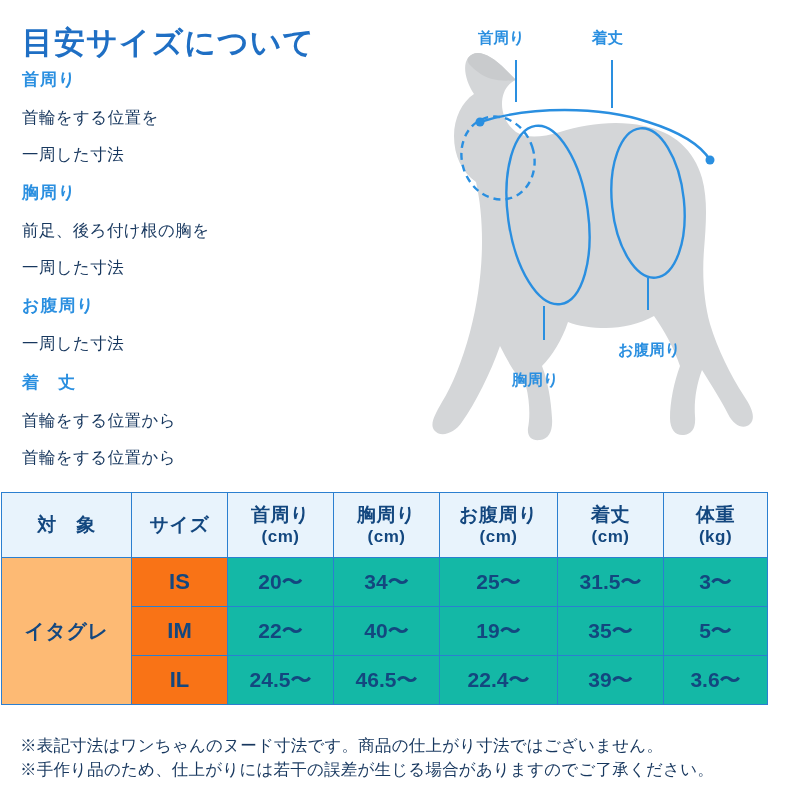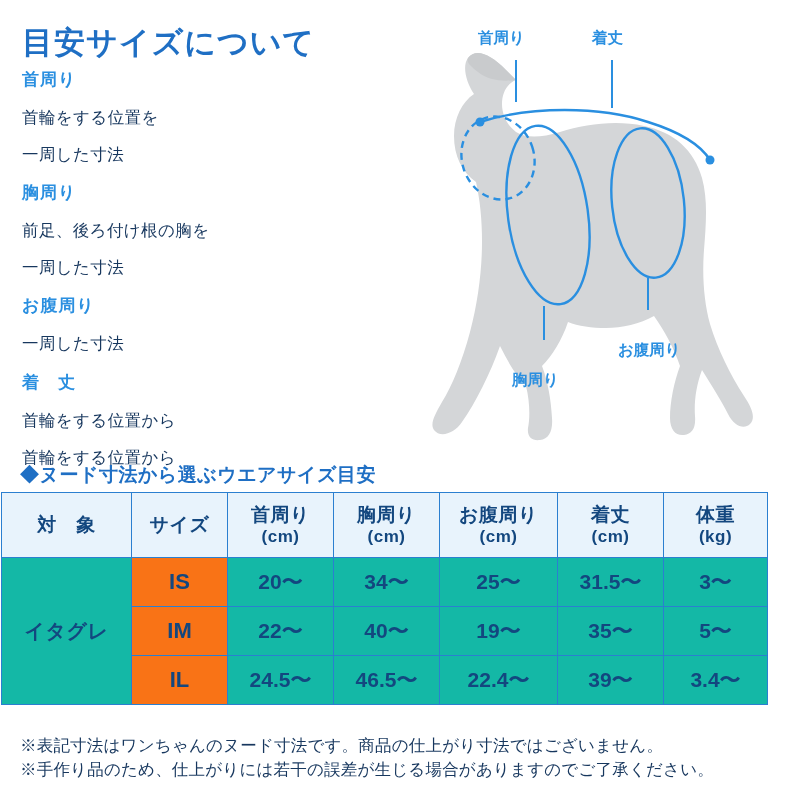--- a/index.html
+++ b/index.html
@@ -110,21 +110,21 @@
     display: block;
     font-size: 17px;
     font-weight: bold;
   }
   tbody td {
     height: 46px;
     font-size: 21px;
     font-weight: bold;
   }
   td.row-target {
-    background: #14b8a6;
+    background: #fdba74;
     font-size: 20px;
     font-weight: bold;
     letter-spacing: 0.5px;
   }
   td.size-cell {
     background: #f97316;
     font-size: 22px;
   }
   td.val {
     background: #14b8a6;
@@ -258,21 +258,20 @@
         <path d="M214 296 L 214 330"></path>
       </g>
     </svg>
 
     <div class="callout" style="left:148px; top:18px;">首周り</div>
     <div class="callout" style="left:262px; top:18px;">着丈</div>
     <div class="callout" style="left:288px; top:330px;">お腹周り</div>
     <div class="callout" style="left:182px; top:360px;">胸周り</div>
   </div>
 
-  <div class="section-head">◆ヌード寸法から選ぶウエアサイズ目安</div>
 
   <div class="tbl-wrap">
     <table class="size-table">
       <colgroup>
         <col class="c-target">
           <col class="c-size">
           <col class="c-neck">
           <col class="c-chest">
         <col class="c-belly">
           <col class="c-len">
@@ -325,21 +324,21 @@
           <td class="val">19〜</td>
           <td class="val">35〜</td>
           <td class="val">5〜</td>
         </tr>
         <tr>
           <td class="size-cell">IL</td>
           <td class="val">24.5〜</td>
           <td class="val">46.5〜</td>
           <td class="val">22.4〜</td>
           <td class="val">39〜</td>
-          <td class="val">3.4〜</td>
+          <td class="val">3.6〜</td>
         </tr>
       </tbody>
     </table>
   </div>
 
   <div class="notes">
     <div class="note">※表記寸法はワンちゃんのヌード寸法です。商品の仕上がり寸法ではございません。</div>
     <div class="note">※手作り品のため、仕上がりには若干の誤差が生じる場合がありますのでご了承ください。</div>
   </div>
 

